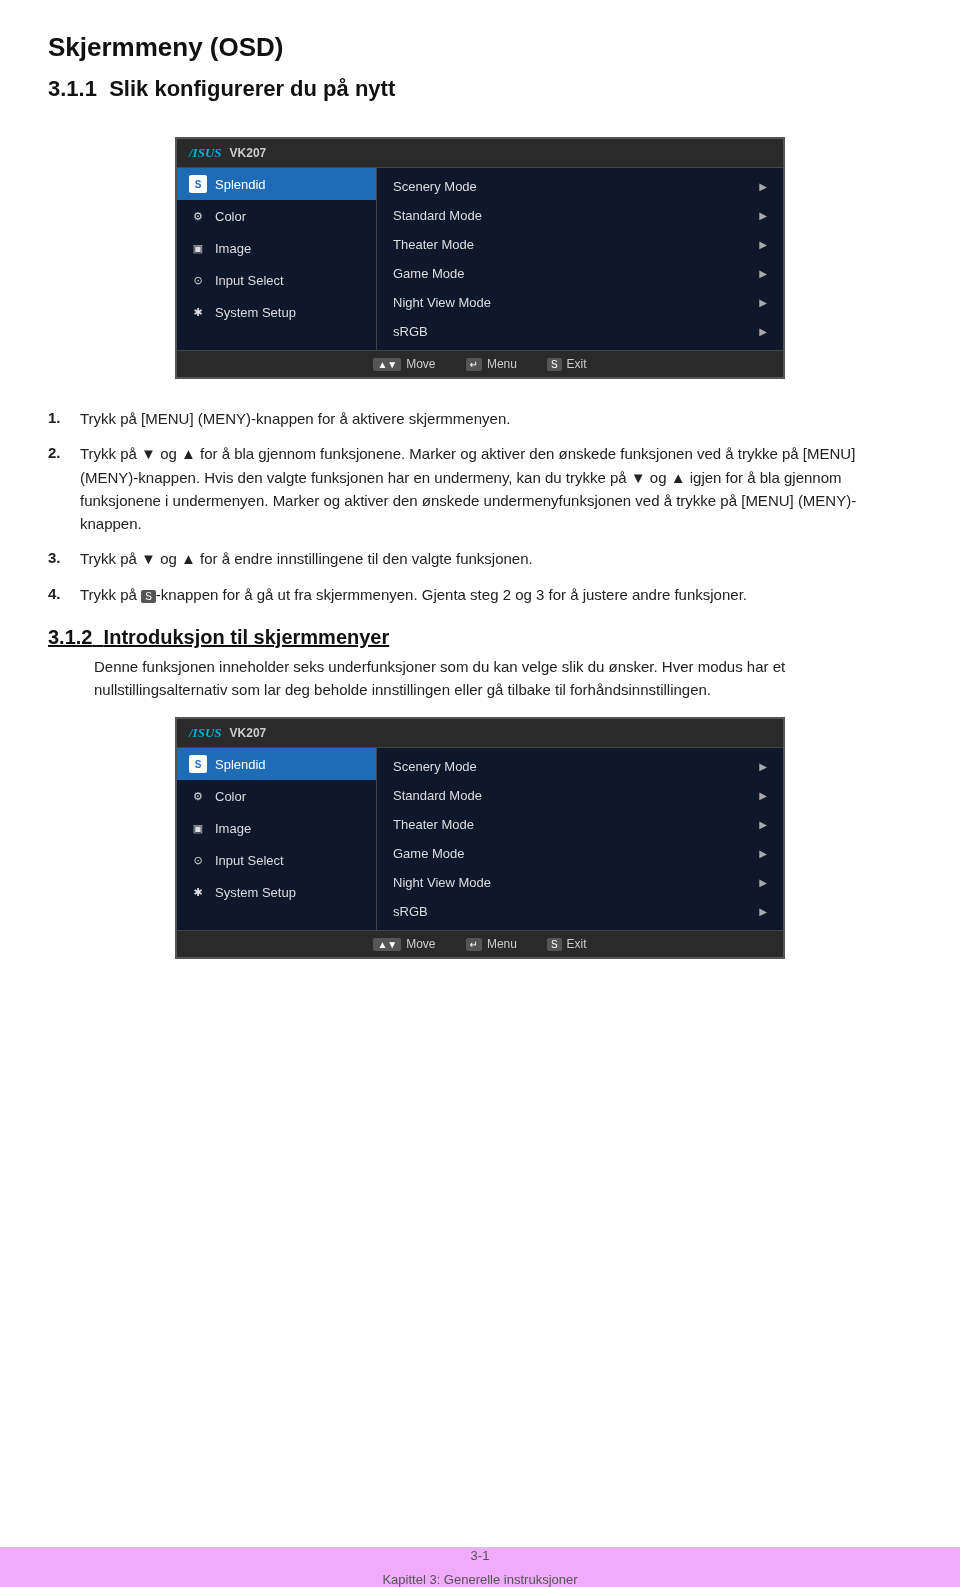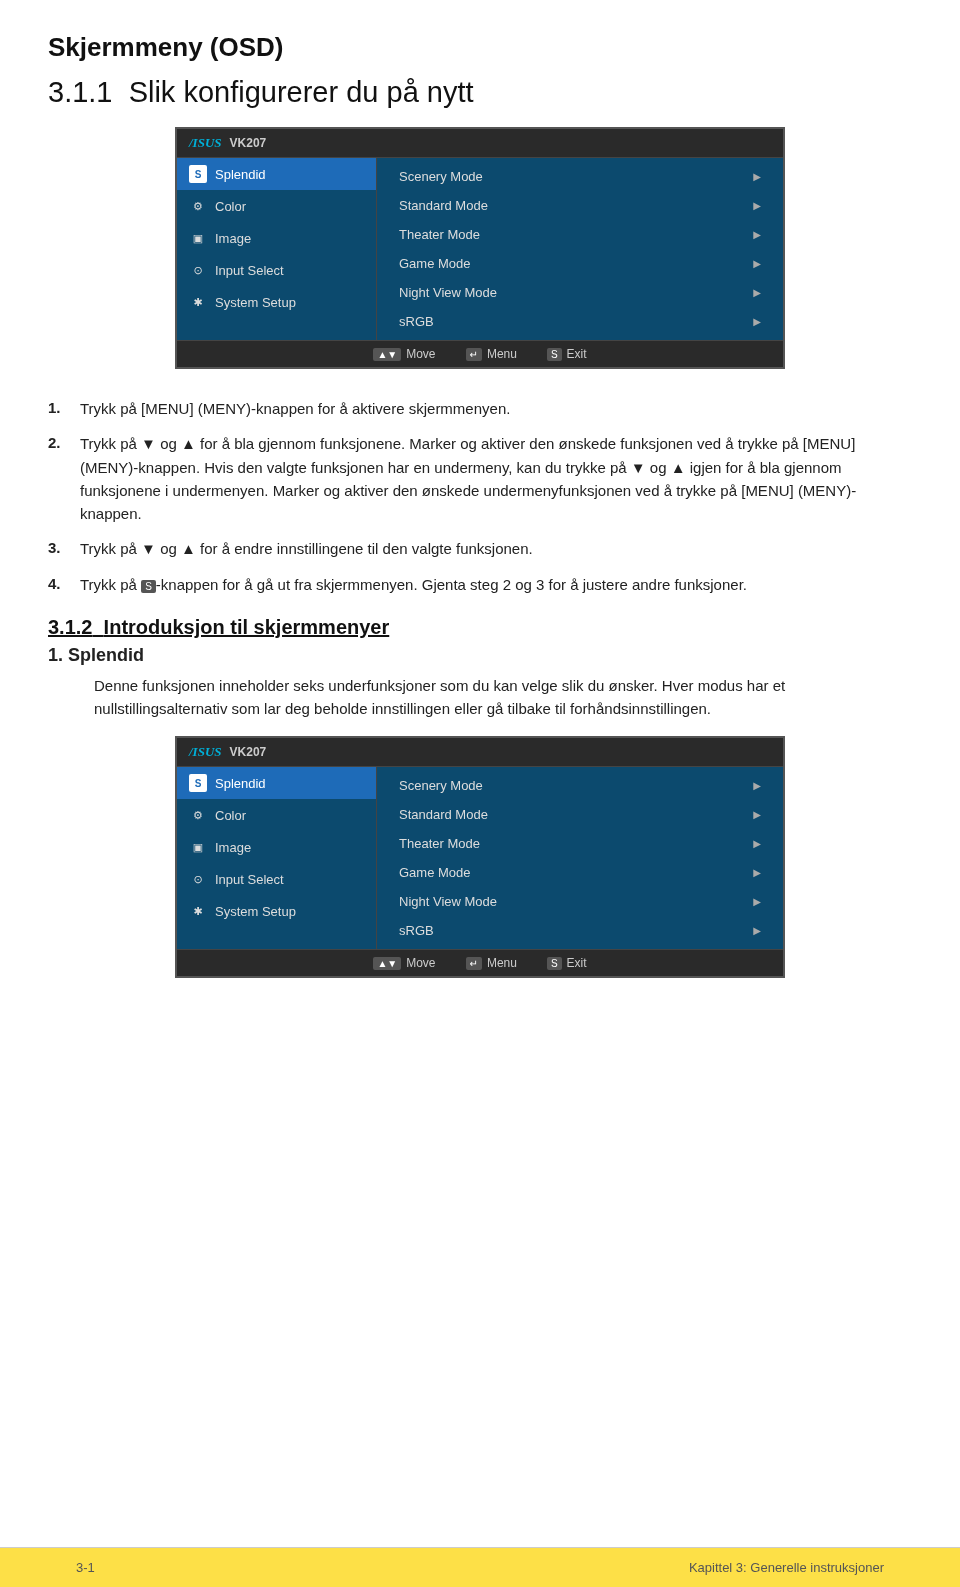--- a/index.html
+++ b/index.html
@@ -18,29 +18,29 @@
     }
 
     .section-title {
       font-size: 26px;
       font-weight: bold;
       margin-bottom: 13px;
       color: #111;
     }
 
     .sub-title {
-      font-size: 29px;
-      font-weight: normal;
-      margin-bottom: 18px;
+      font-size: 22px;
+      font-weight: bold;
+      margin-bottom: 35px;
       color: #111;
     }
 
     
     .osd-container {
-      background: #0c4a6e;
+      background: #0f172a;
       border: 2px solid #555;
       width: 610px;
       margin: 0 auto 28px auto;
       font-family: Arial, sans-serif;
       color: #fff;
     }
 
     .osd-header {
       background: #2a2a2a;
       padding: 6px 12px;
@@ -107,21 +107,21 @@
 
     .osd-right {
       flex: 1;
       padding: 4px 0;
     }
 
     .osd-right-item {
       display: flex;
       align-items: center;
       justify-content: space-between;
-      padding: 7px 22px;
+      padding: 7px 16px;
       font-size: 13px;
       color: #ddd;
     }
 
     .osd-right-item .arrow {
       font-size: 10px;
       color: #aaa;
     }
 
     .osd-footer {
@@ -192,27 +192,28 @@
       margin-left: 46px;
     }
 
     
     .page-footer {
       position: absolute;
       bottom: 0;
       left: 0;
       right: 0;
       height: 40px;
-      background: #fde047;
+      background: #f0abfc;
       border-top: 1px solid #ccc;
       display: flex;
       align-items: center;
-      padding: 0 76px;
+      padding: 0 48px;
       font-size: 13px;
       color: #555;
+      flex-direction: column;
     }
 
     .footer-left {
       flex: 1;
     }
 
     .footer-right {
       text-align: right;
     }
   </style>
@@ -315,21 +316,20 @@
     <li class="step-item">
       <span class="step-num">4.</span>
       <span class="step-text">Trykk på <span style="background:#555;color:#fff;font-size:10px;padding:1px 4px;border-radius:2px;">S</span>-knappen for å gå ut fra skjermmenyen. Gjenta steg 2 og 3 for å justere andre funksjoner.</span>
     </li>
   </ul>
 
   <div class="sub-section-title">
     <span>3.1.2</span>&nbsp;&nbsp;<span>Introduksjon til skjermmenyer</span>
   </div>
 
-  <div class="splendid-heading">1.  Splendid</div>
   <p class="body-para">Denne funksjonen inneholder seks underfunksjoner som du kan velge slik du ønsker. Hver modus har et nullstillingsalternativ som lar deg beholde innstillingen eller gå tilbake til forhåndsinnstillingen.</p>
 
   <div class="osd-container">
     <div class="osd-header">
       <span class="asus-logo">/ISUS</span>
       <span class="osd-model">VK207</span>
     </div>
     <div class="osd-body">
       <div class="osd-left">
         <div class="osd-left-item active">

